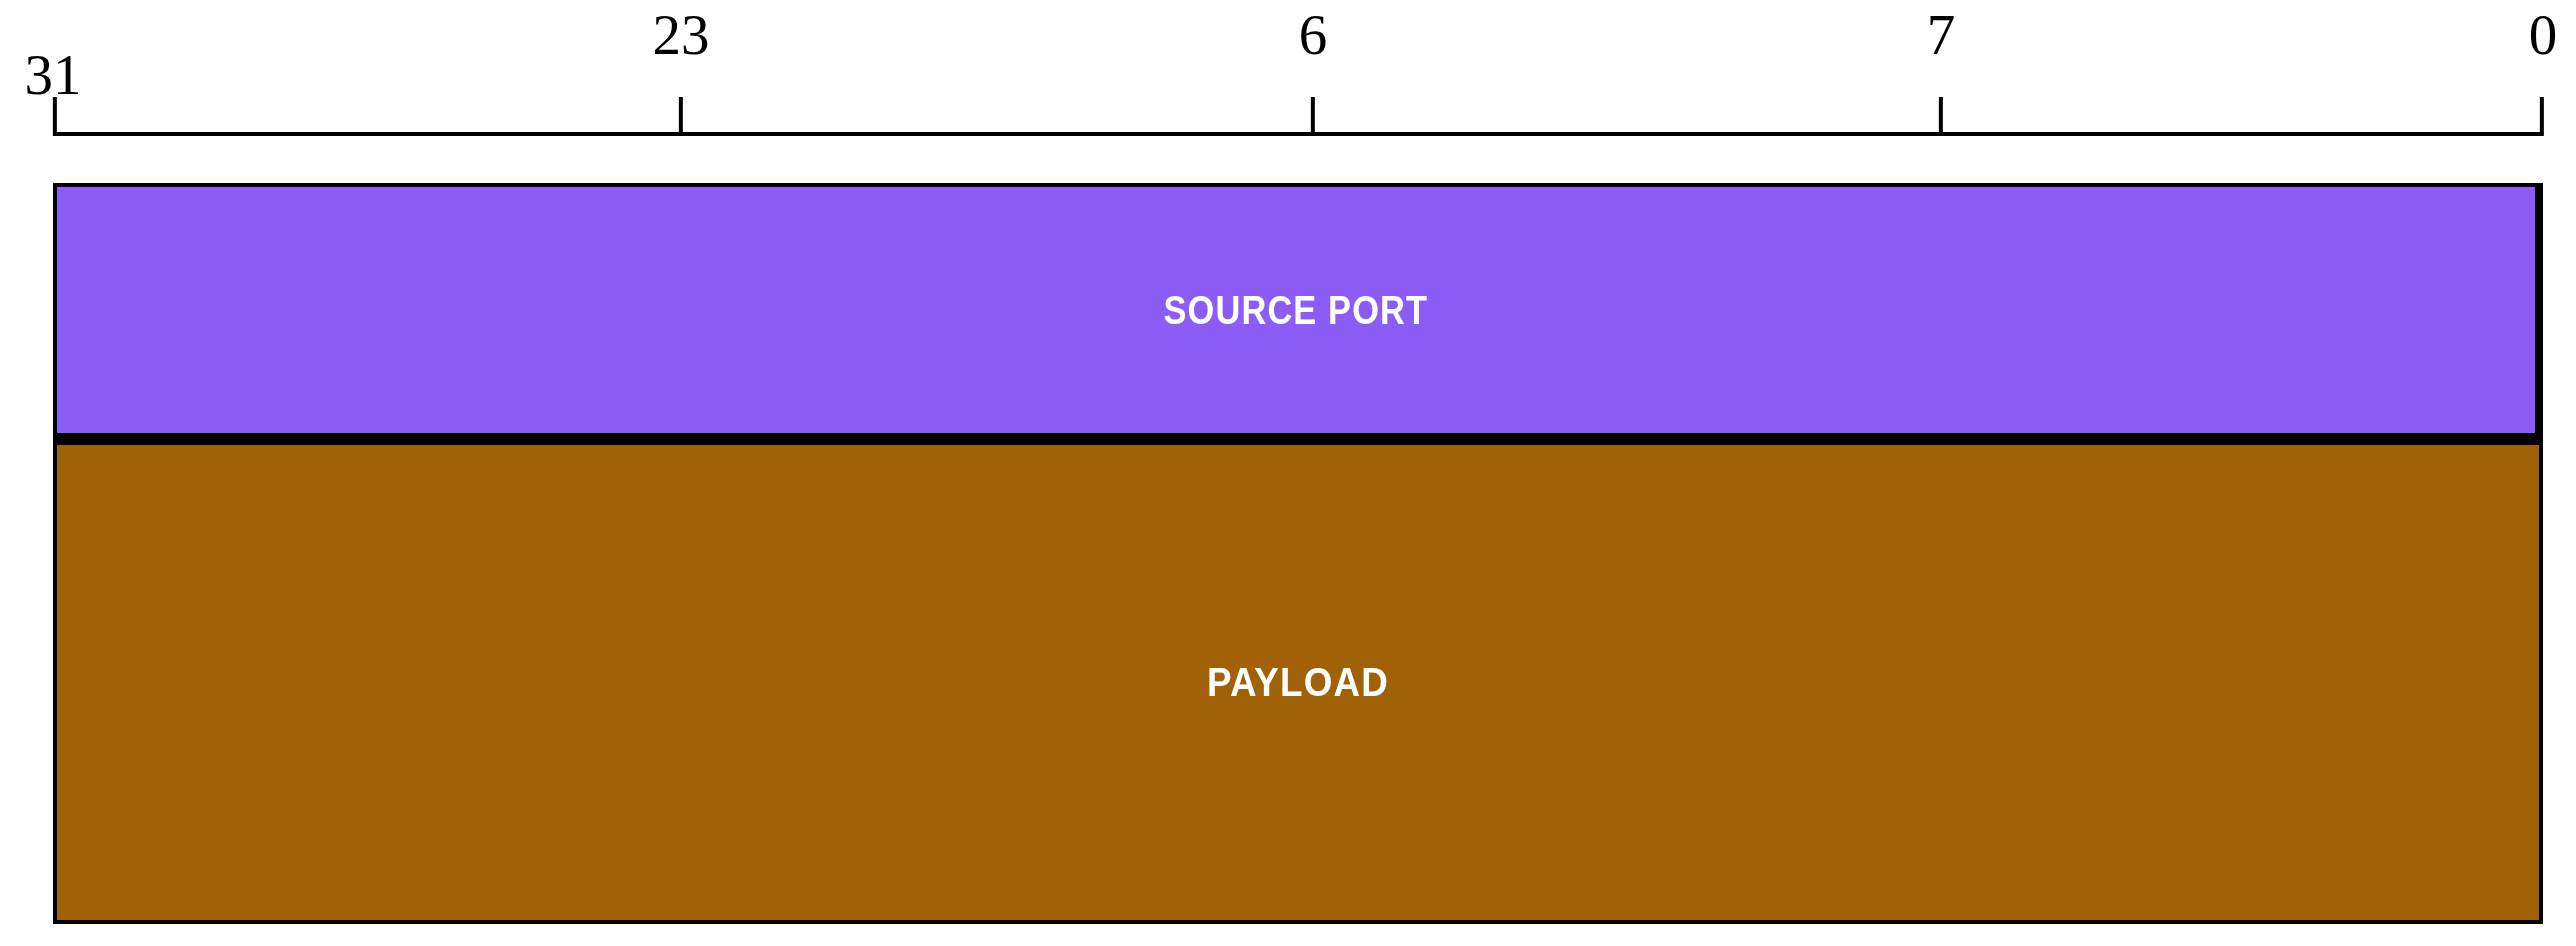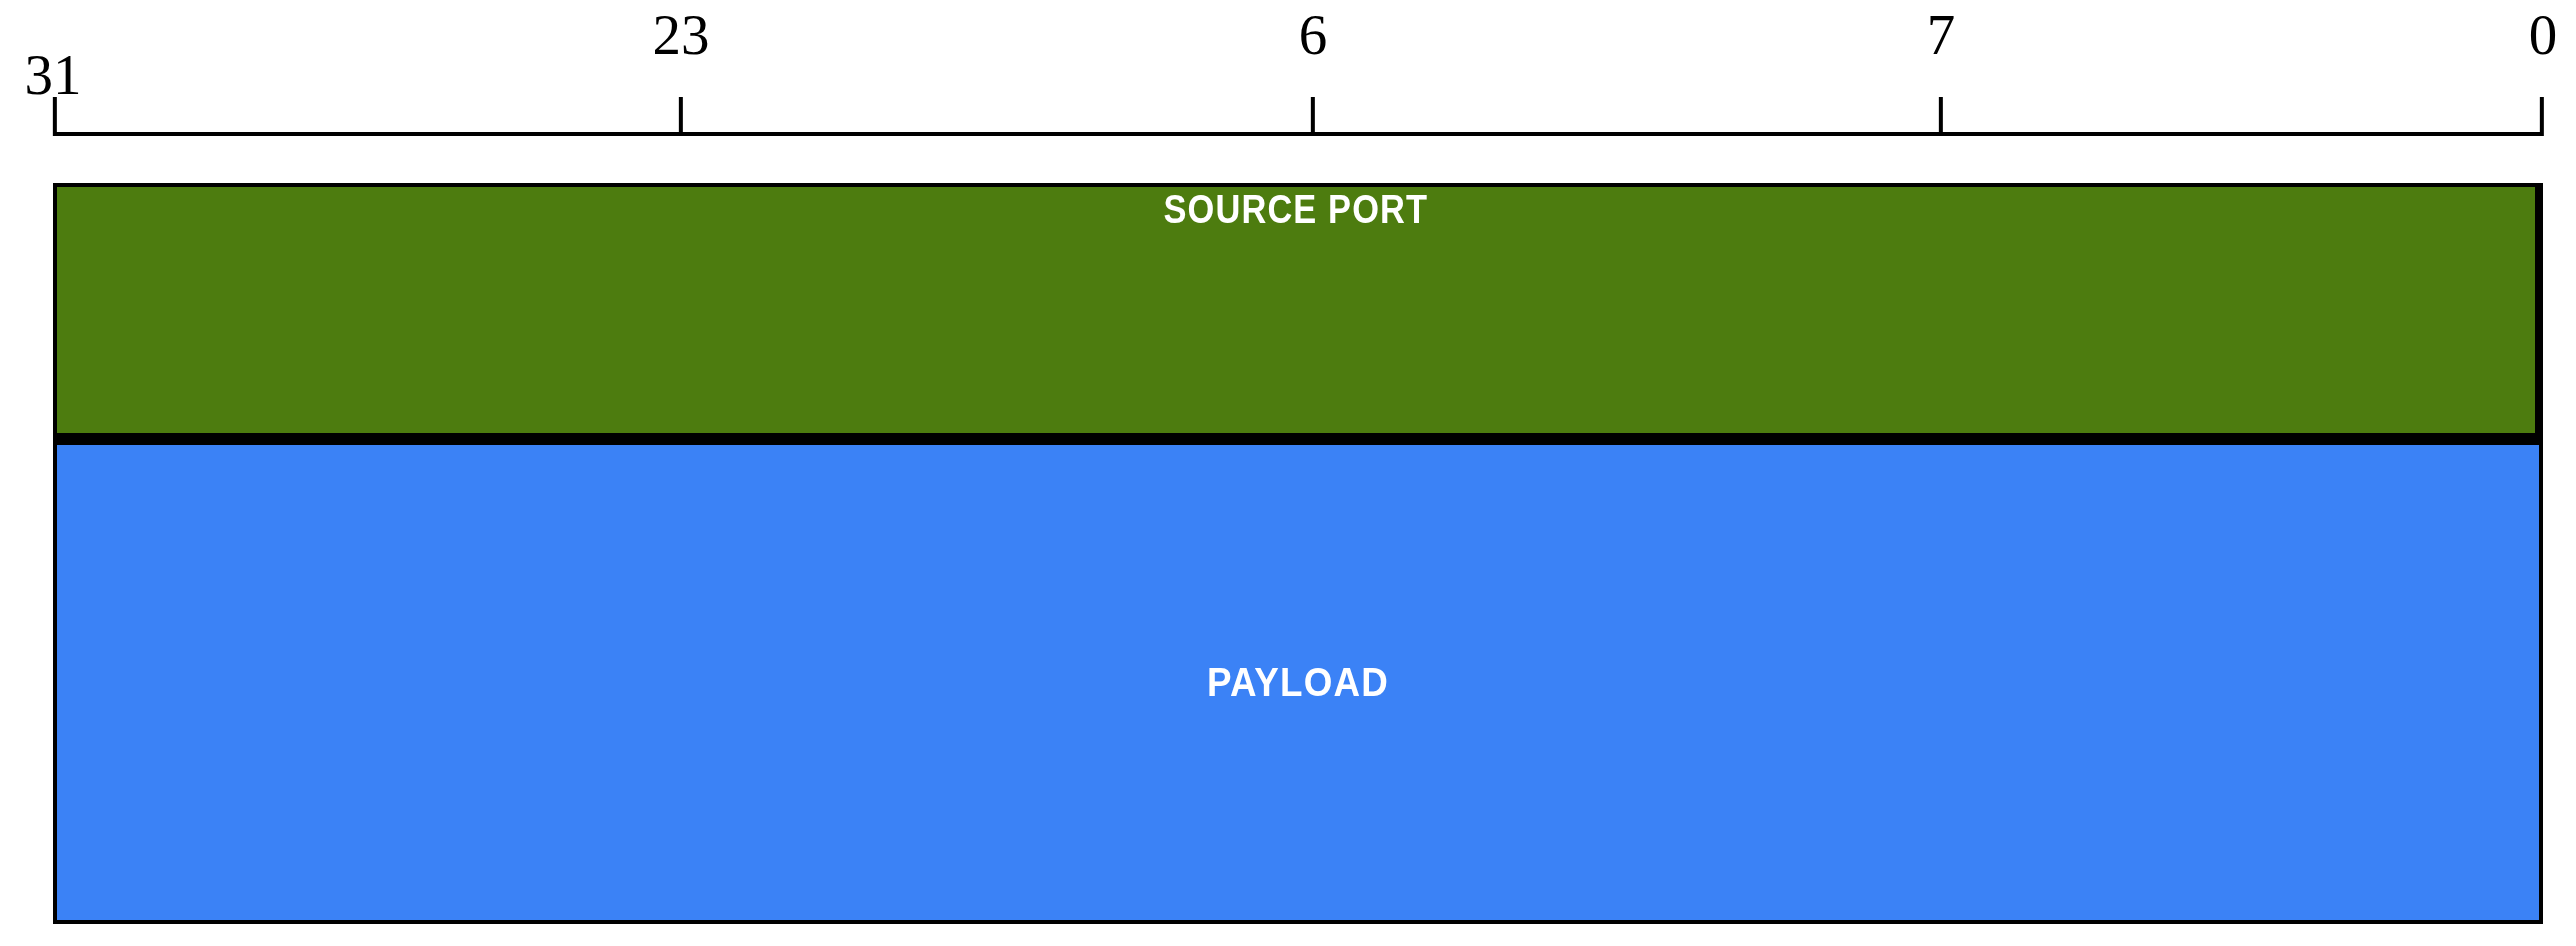--- a/index.html
+++ b/index.html
@@ -74,22 +74,23 @@
     min-height: 0;
   }
 
   .header-row.row-top {
     border-bottom: 4.3px solid #000000;
   }
 
   .field-cell {
     position: relative;
     display: flex;
+    align-items: center;
     justify-content: center;
-    background: #4d7c0f;
+    background: #8b5cf6;
     min-width: 0;
   }
 
   .field-cell.half-left {
     flex: 1489 1 0;
     border-right: 4.3px solid #000000;
   }
 
   .field-cell.half-right {
     flex: 1396 1 0;
@@ -107,21 +108,21 @@
 
   
   .payload-block {
     position: absolute;
     left: 53px;
     top: 441px;
     width: 2490px;
     height: 483px;
     box-sizing: border-box;
     border: 4.3px solid #000000;
-    background: #3b82f6;
+    background: #a16207;
     display: flex;
     align-items: center;
     justify-content: center;
   }
 
   .payload-label {
     font-family: "Liberation Sans", sans-serif;
     font-weight: bold;
     font-size: 40px;
     letter-spacing: 1.3px;

